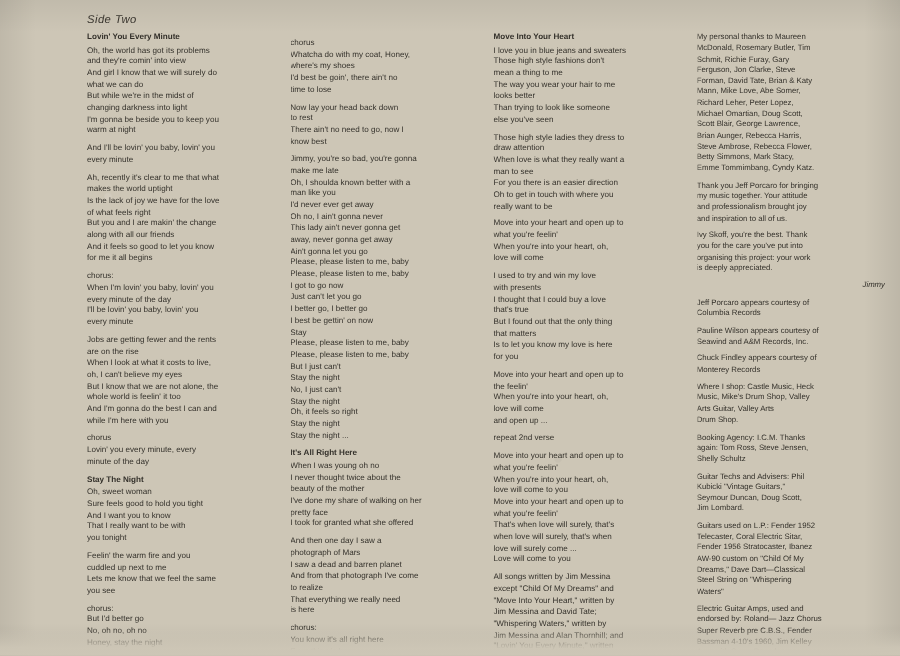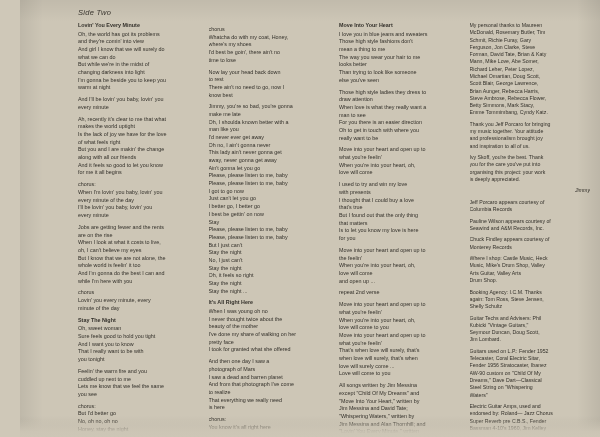--- a/index.html
+++ b/index.html
@@ -9,21 +9,20 @@
     font-family:"Liberation Sans", sans-serif;
     color:#2e2b26;
     overflow:hidden;
   }
   .sleeve{
     position:absolute;inset:0;
     background:
       linear-gradient(90deg, rgba(0,0,0,0.07) 0%, rgba(0,0,0,0) 4%, rgba(0,0,0,0) 96%, rgba(0,0,0,0.08) 100%),
       linear-gradient(180deg, rgba(0,0,0,0.06) 0%, rgba(0,0,0,0) 5%, rgba(0,0,0,0) 95%, rgba(0,0,0,0.07) 100%),
       #cdc6b6;
-    margin-left: 20px;
   }
   .grain{
     position:absolute;inset:0;
     background-image:
       radial-gradient(circle at 12% 30%, rgba(255,255,255,0.18) 0 2px, transparent 3px),
       radial-gradient(circle at 62% 70%, rgba(0,0,0,0.05) 0 2px, transparent 3px),
       radial-gradient(circle at 85% 20%, rgba(255,255,255,0.12) 0 2px, transparent 3px);
     opacity:.6;pointer-events:none;
   }
   .side-label{

